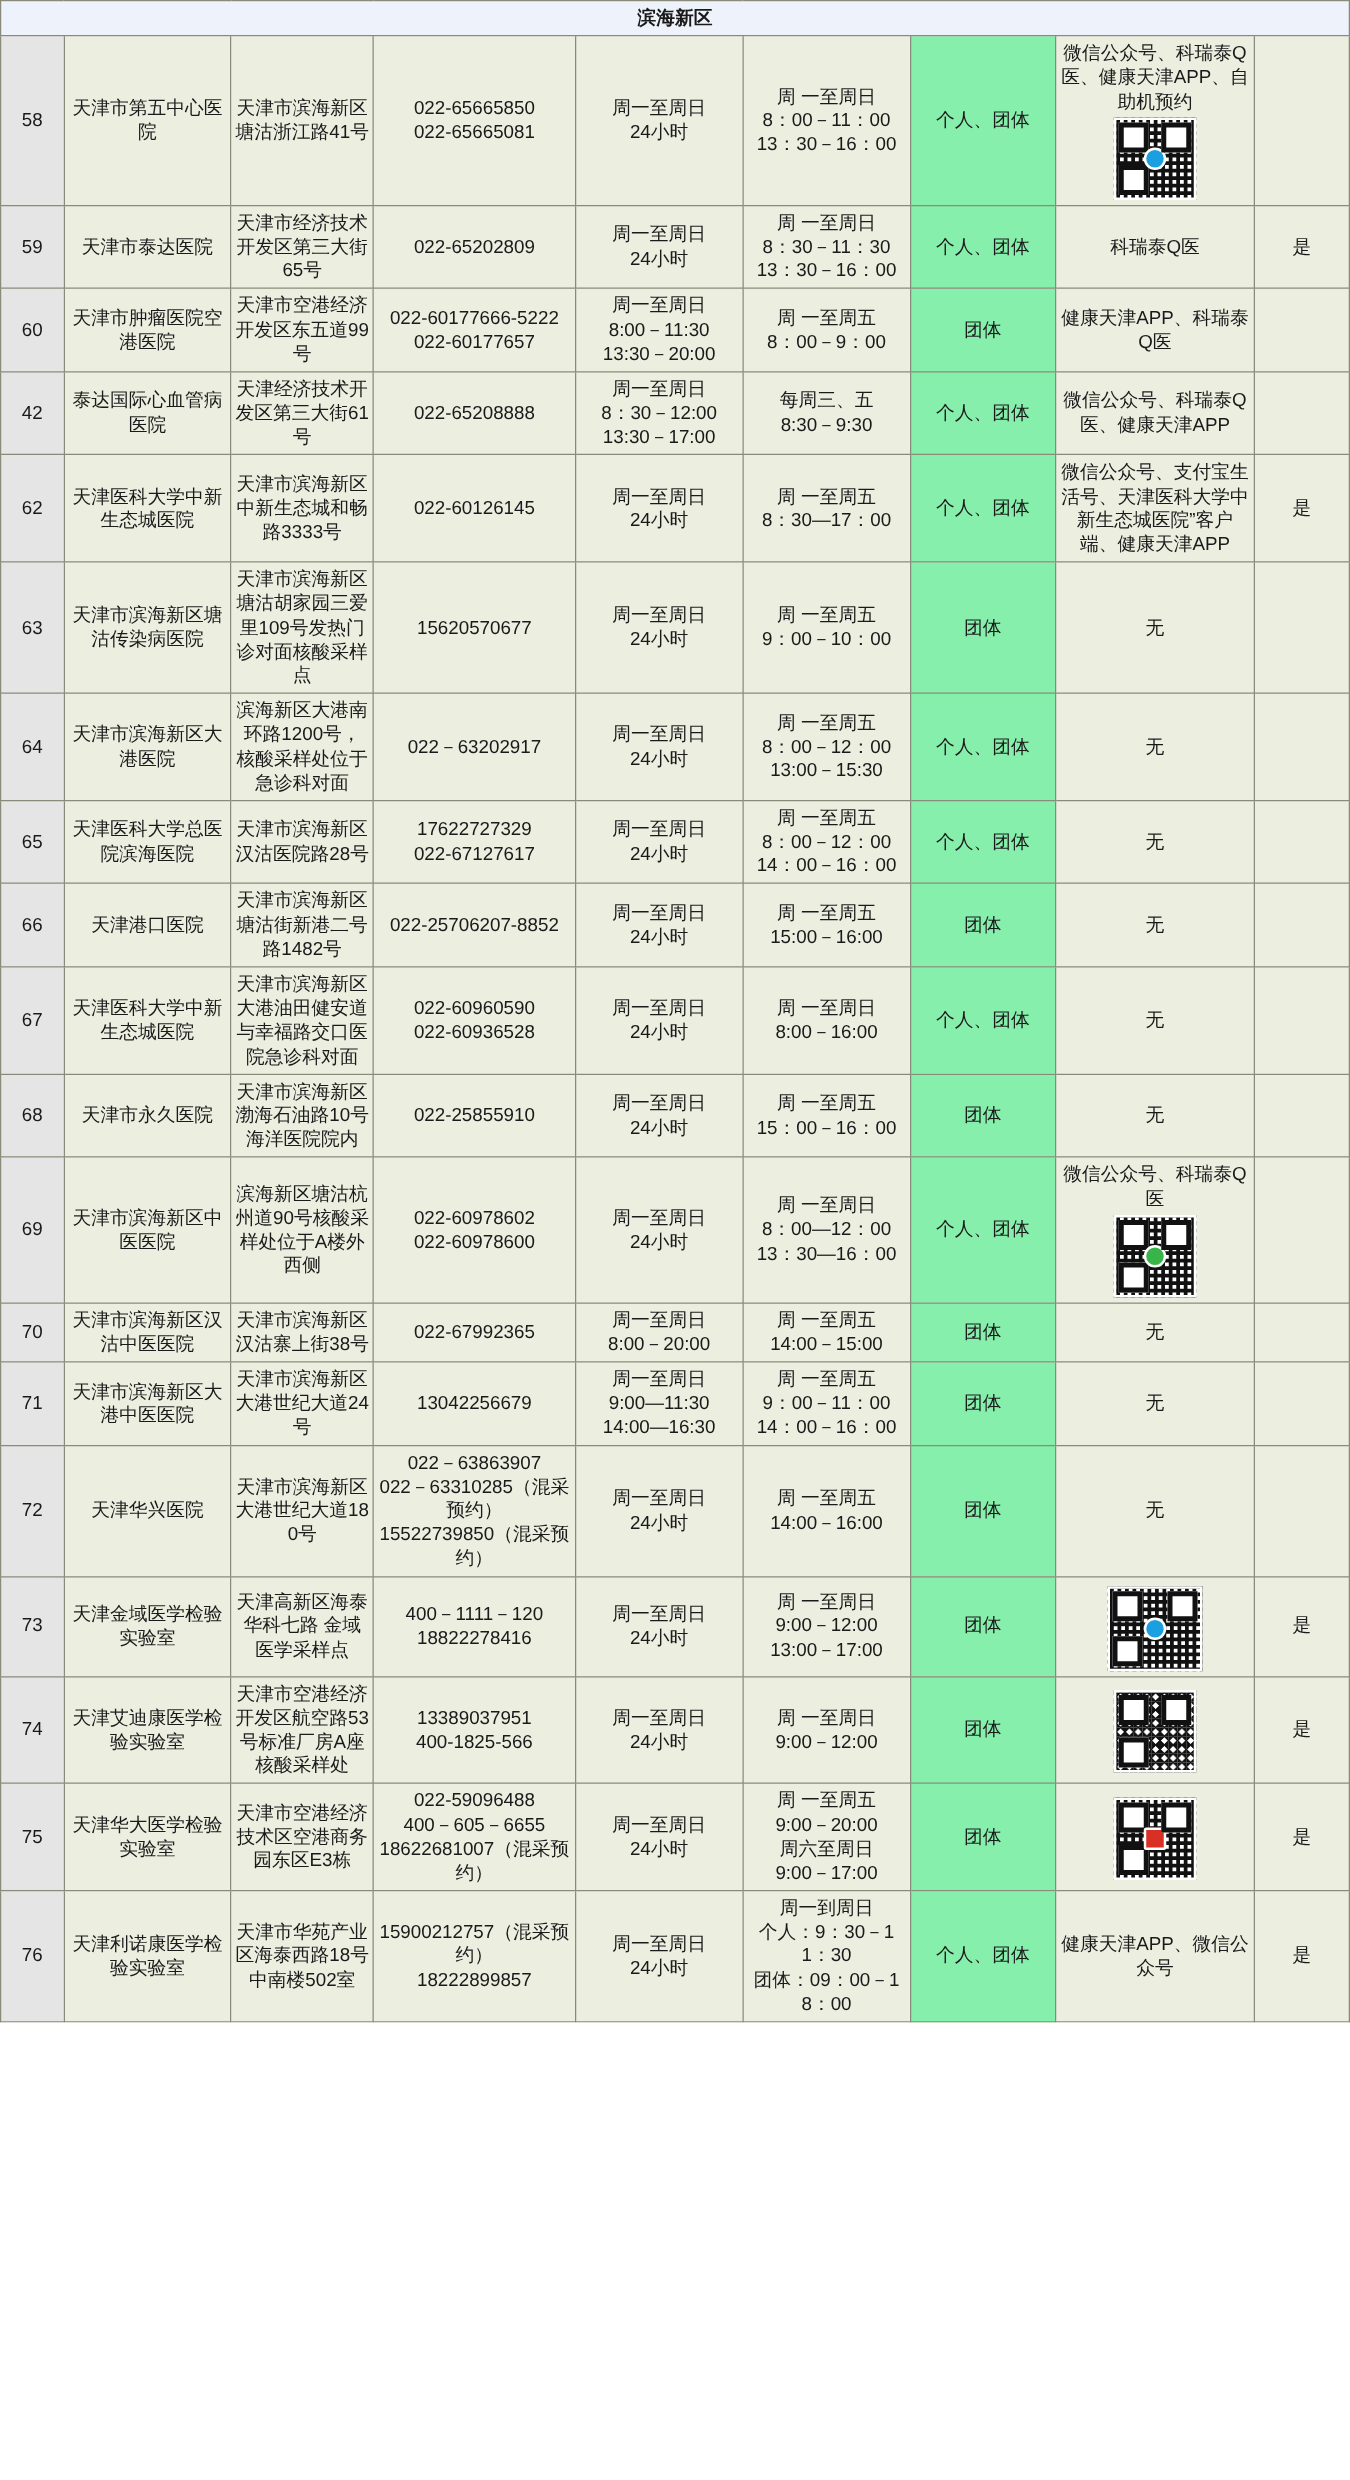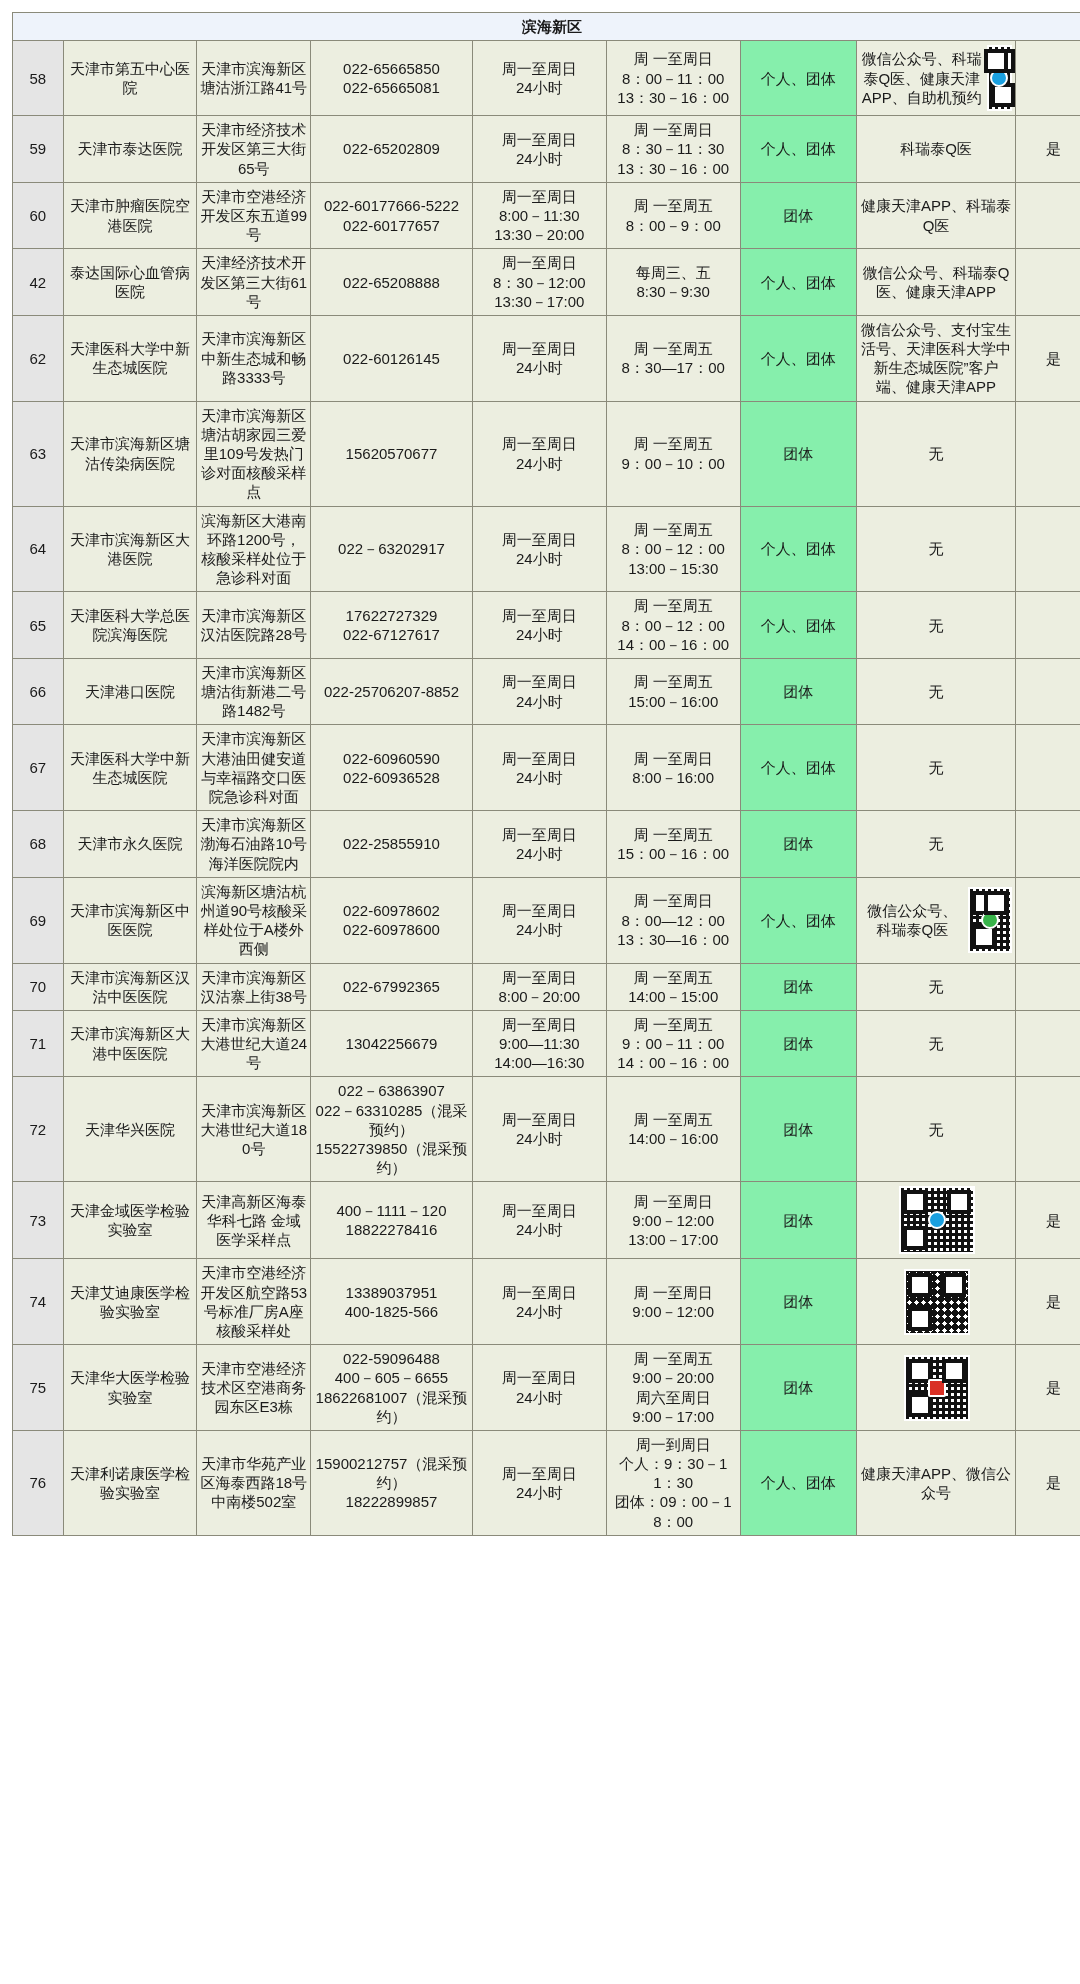--- a/index.html
+++ b/index.html
@@ -7,21 +7,21 @@
     padding: 0;
     background: #ffffff;
   }
   body {
     font-family: "Liberation Sans", "DejaVu Sans", sans-serif;
     width: 1080px;
   }
   .sheet {
     width: 972px;
     box-sizing: border-box;
-    padding: 12px;
+    padding: 0;
   }
   table.doc-table {
     border-collapse: collapse;
     width: 1080px;
     table-layout: fixed;
   }
   table.doc-table td, table.doc-table th {
     border: 1px solid #8a8a7a;
     vertical-align: middle;
     text-align: center;
@@ -59,21 +59,21 @@
   td.type  { background: #86efac; font-size: 15px; }
   td.appt  { background: #eceee0; color: #7b2410; font-size: 14px; }
   td.dock  { background: #eceee0; font-size: 15px; }
 
   .cell-inner {
     display: block;
     white-space: pre-line;
   }
   .appt-wrap {
     display: flex;
-    flex-direction: row;
+    flex-direction: column;
     align-items: center;
     justify-content: center;
     gap: 3px;
   }
   .qr {
     width: 62px;
     height: 62px;
     background-color: #ffffff;
     background-image:
       repeating-linear-gradient(90deg, #111 0 3px, transparent 3px 6px),

